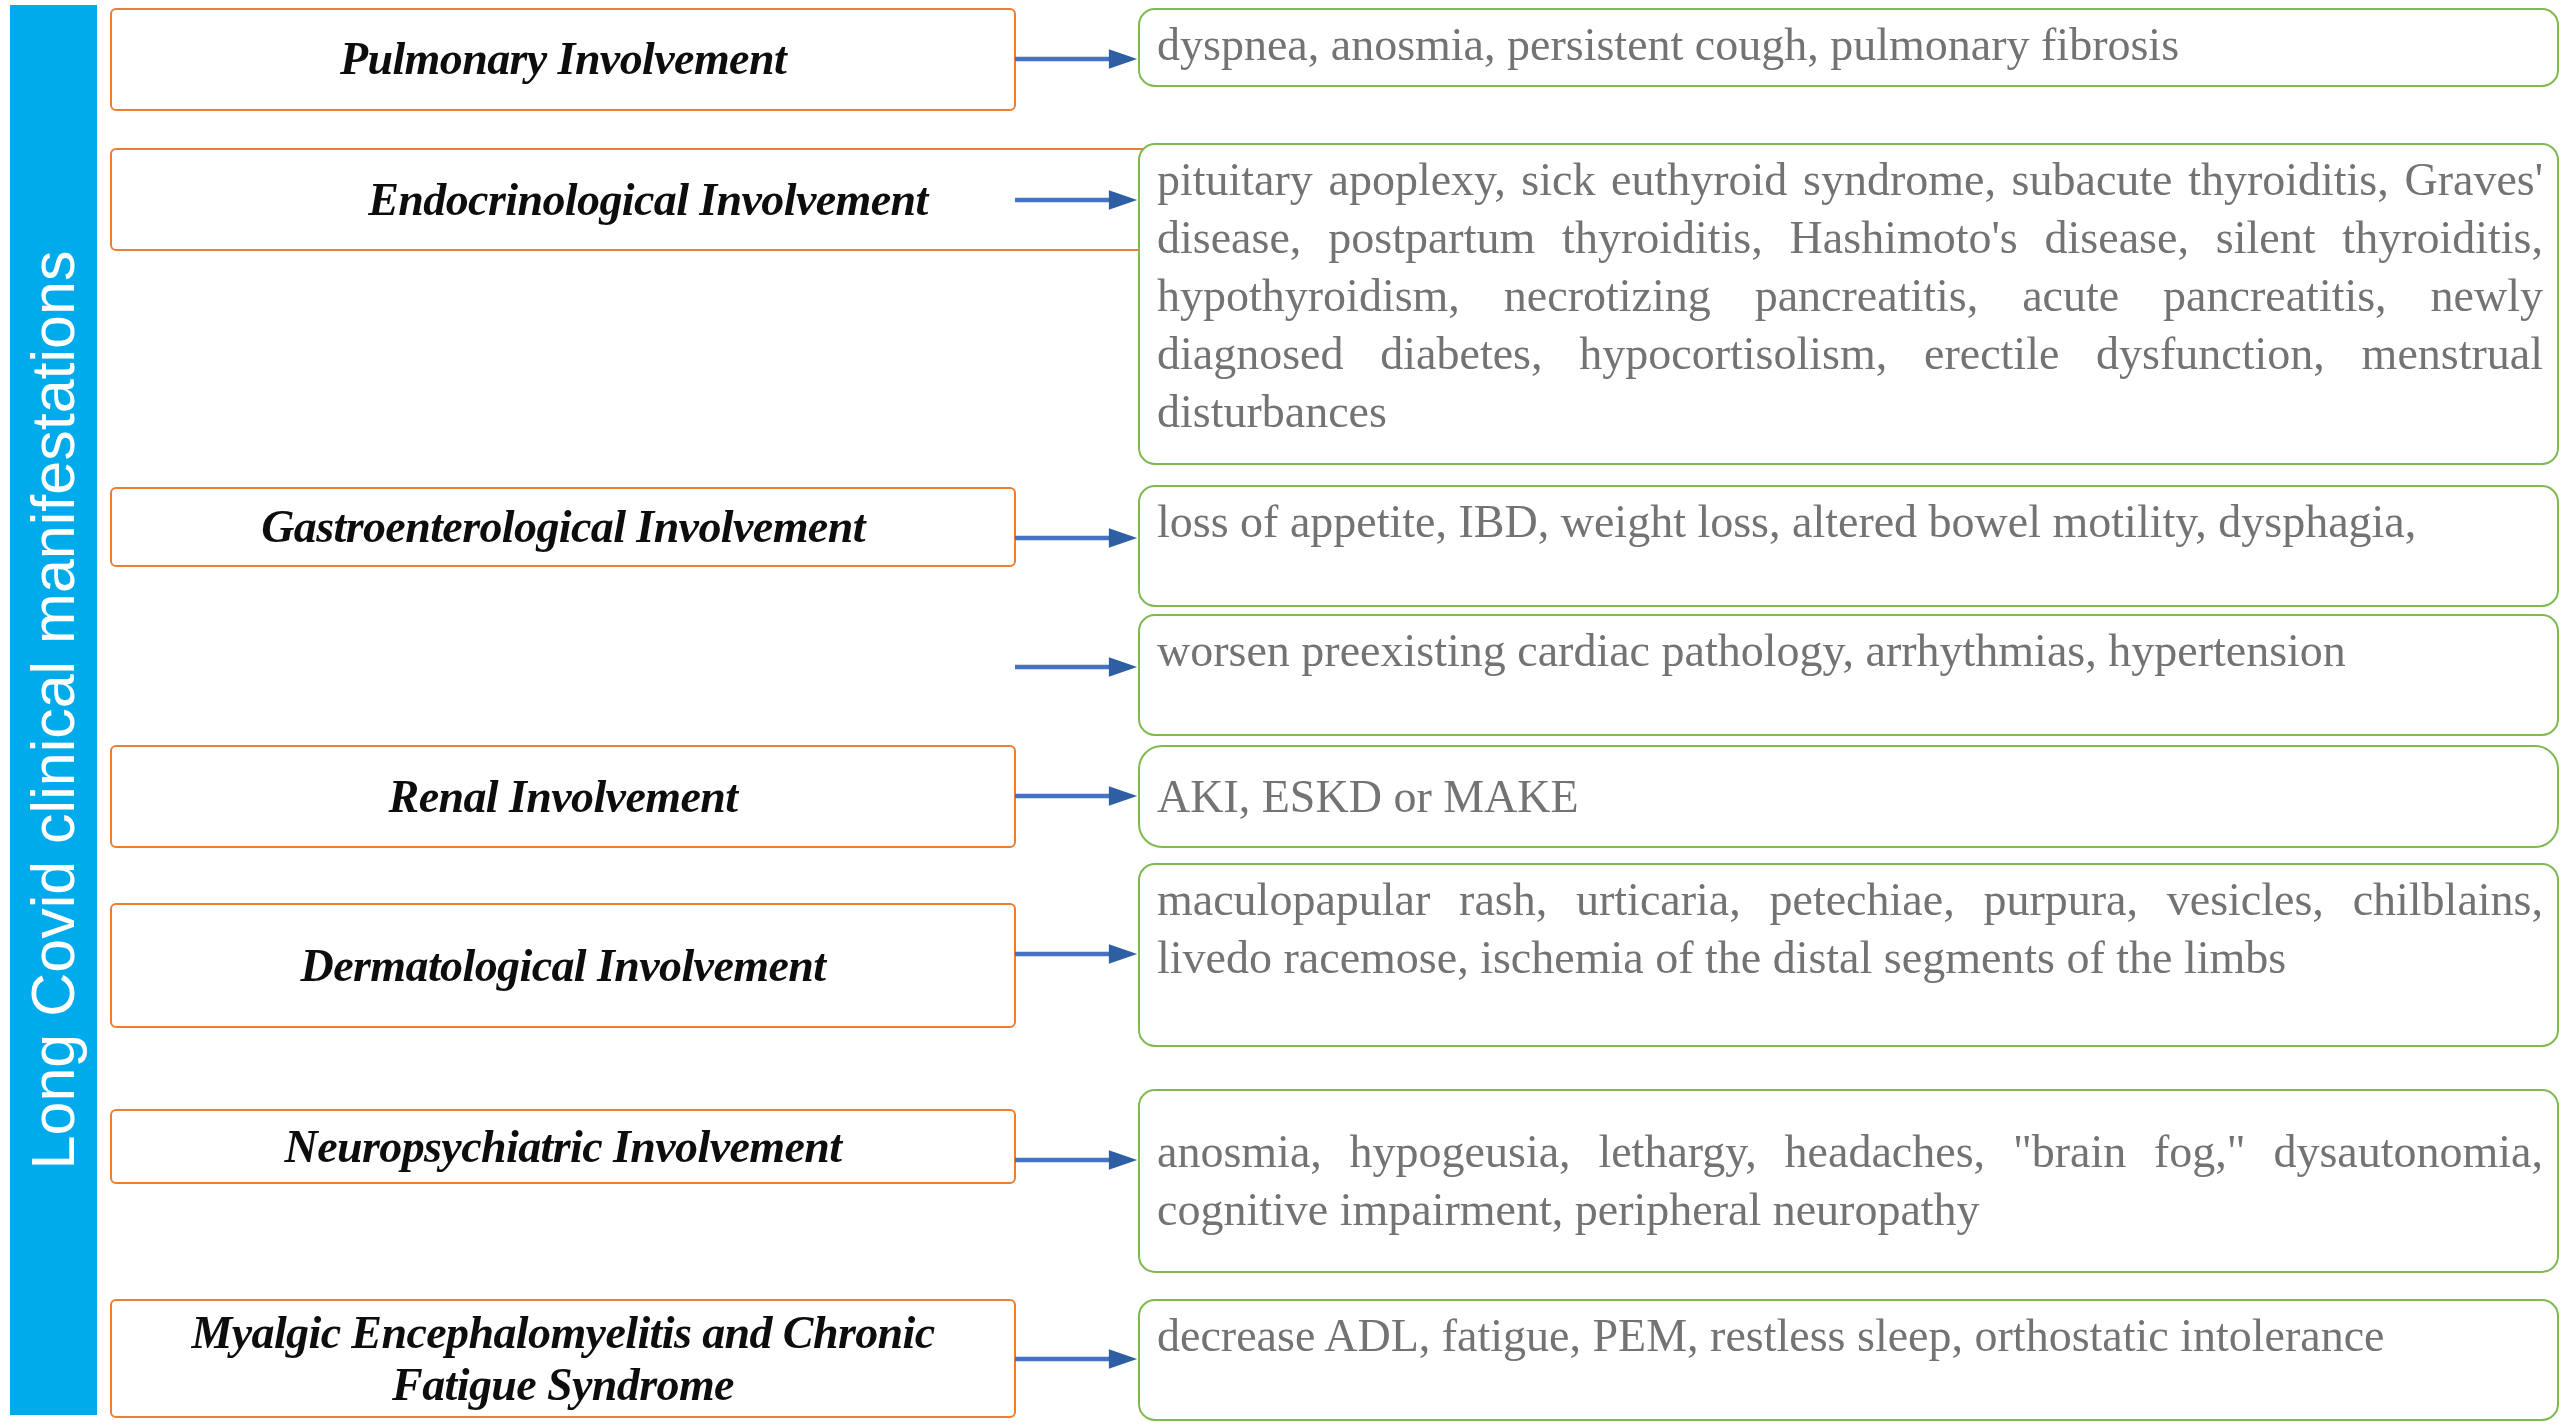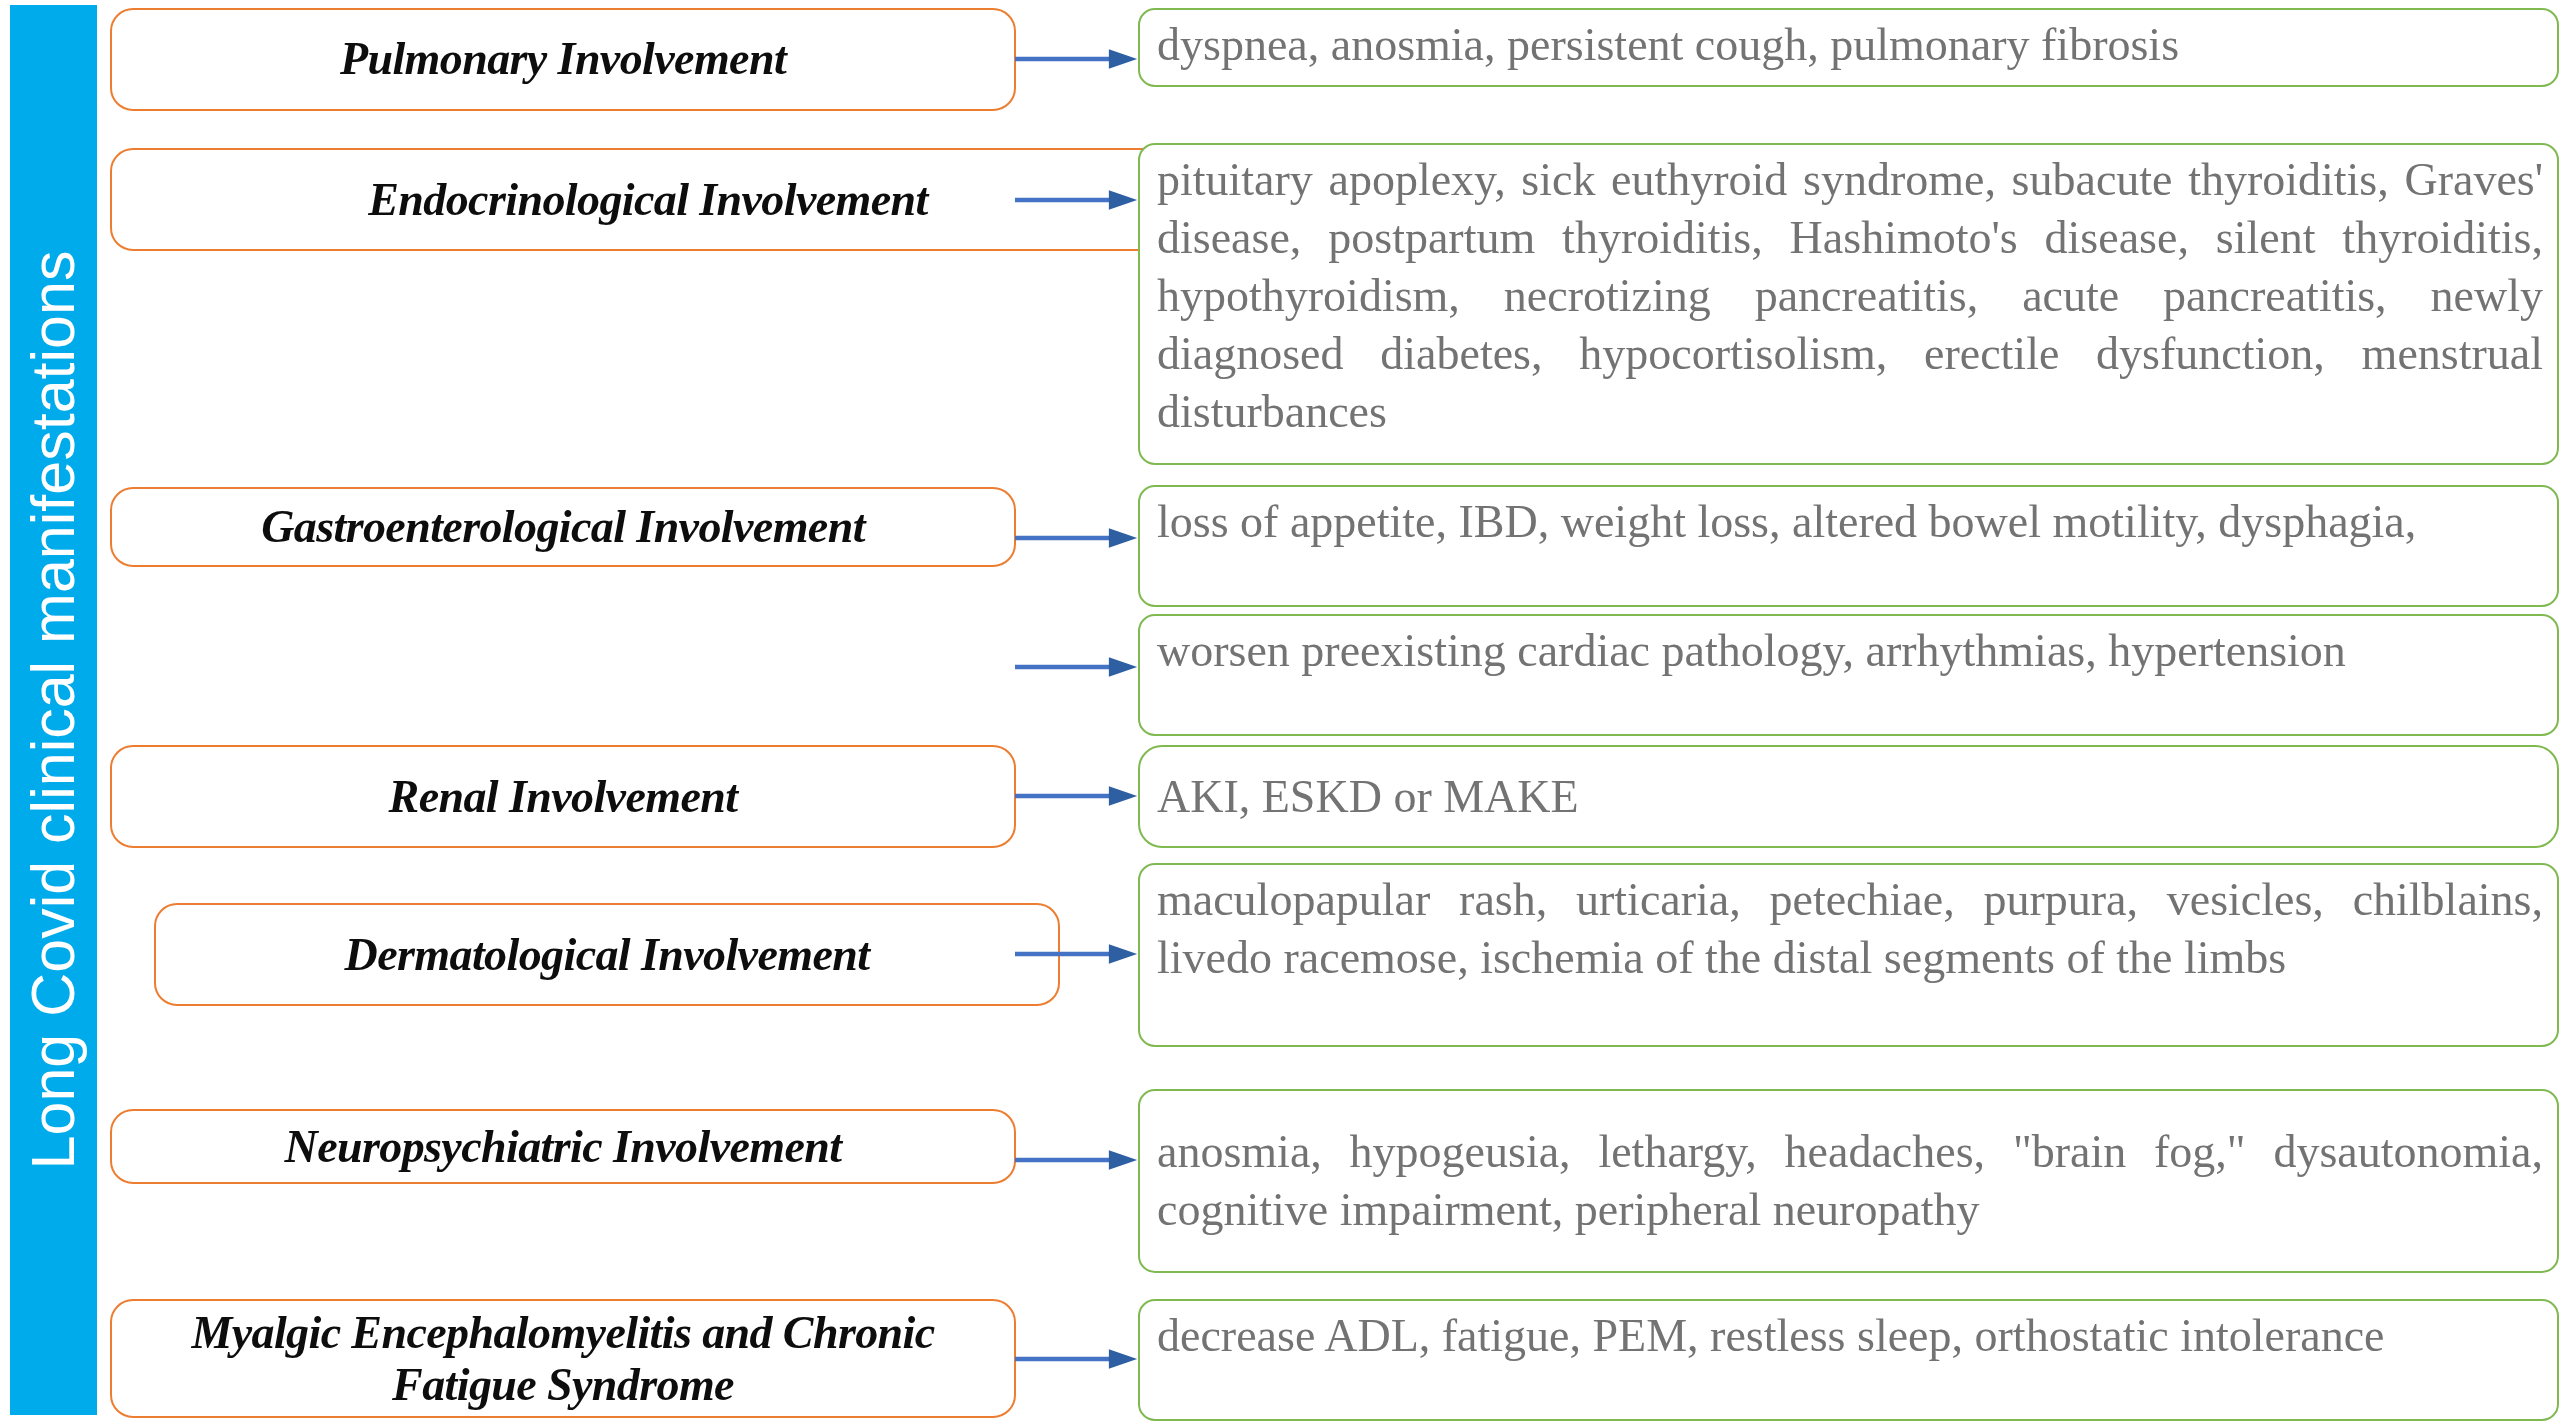--- a/index.html
+++ b/index.html
@@ -38,21 +38,21 @@
     font-weight: 400;
     letter-spacing: 0px;
     line-height: 1;
   }
 
   
   .cat-box {
     position: absolute;
     box-sizing: border-box;
     border: 2.6px solid #ED7D31;
-    border-radius: 23px;
+    border-radius: 6px;
     background: #ffffff;
     display: flex;
     align-items: center;
     justify-content: center;
     text-align: center;
     padding: 2.6px 17px;
   }
   .cat-label {
     font-family: "Liberation Serif", "DejaVu Serif", serif;
     font-weight: bold;
@@ -146,21 +146,21 @@
     <span class="cat-label">Renal Involvement</span>
   </div>
   <svg class="arrow" style="left:1015px; top:783px; width:126px;" viewBox="0 0 196 40" preserveAspectRatio="none">
     <line x1="0" y1="20" x2="150" y2="20" stroke="#4472C4" stroke-width="7"></line>
     <polygon points="146,5 190,20 146,35" fill="#2E5FA3"></polygon>
   </svg>
   <div class="sym-box" style="left:1138px; top:745px; width:1421px; height:103px; align-items:center;border-radius:24px;">
     <span class="sym-text">AKI, ESKD or MAKE</span>
   </div>
 
-  <div class="cat-box" style="left:110px; top:903px; width:906px; height:103px;margin-left:44px;">
+  <div class="cat-box" style="left:110px; top:903px; width:906px; height:125px;">
     <span class="cat-label">Dermatological Involvement</span>
   </div>
   <svg class="arrow" style="left:1015px; top:941px; width:126px;" viewBox="0 0 196 40" preserveAspectRatio="none">
     <line x1="0" y1="20" x2="150" y2="20" stroke="#4472C4" stroke-width="7"></line>
     <polygon points="146,5 190,20 146,35" fill="#2E5FA3"></polygon>
   </svg>
   <div class="sym-box" style="left:1138px; top:863px; width:1421px; height:184px;">
     <span class="sym-text">maculopapular rash, urticaria, petechiae, purpura, vesicles, chilblains, livedo racemose, ischemia of the distal segments of the limbs</span>
   </div>
 

